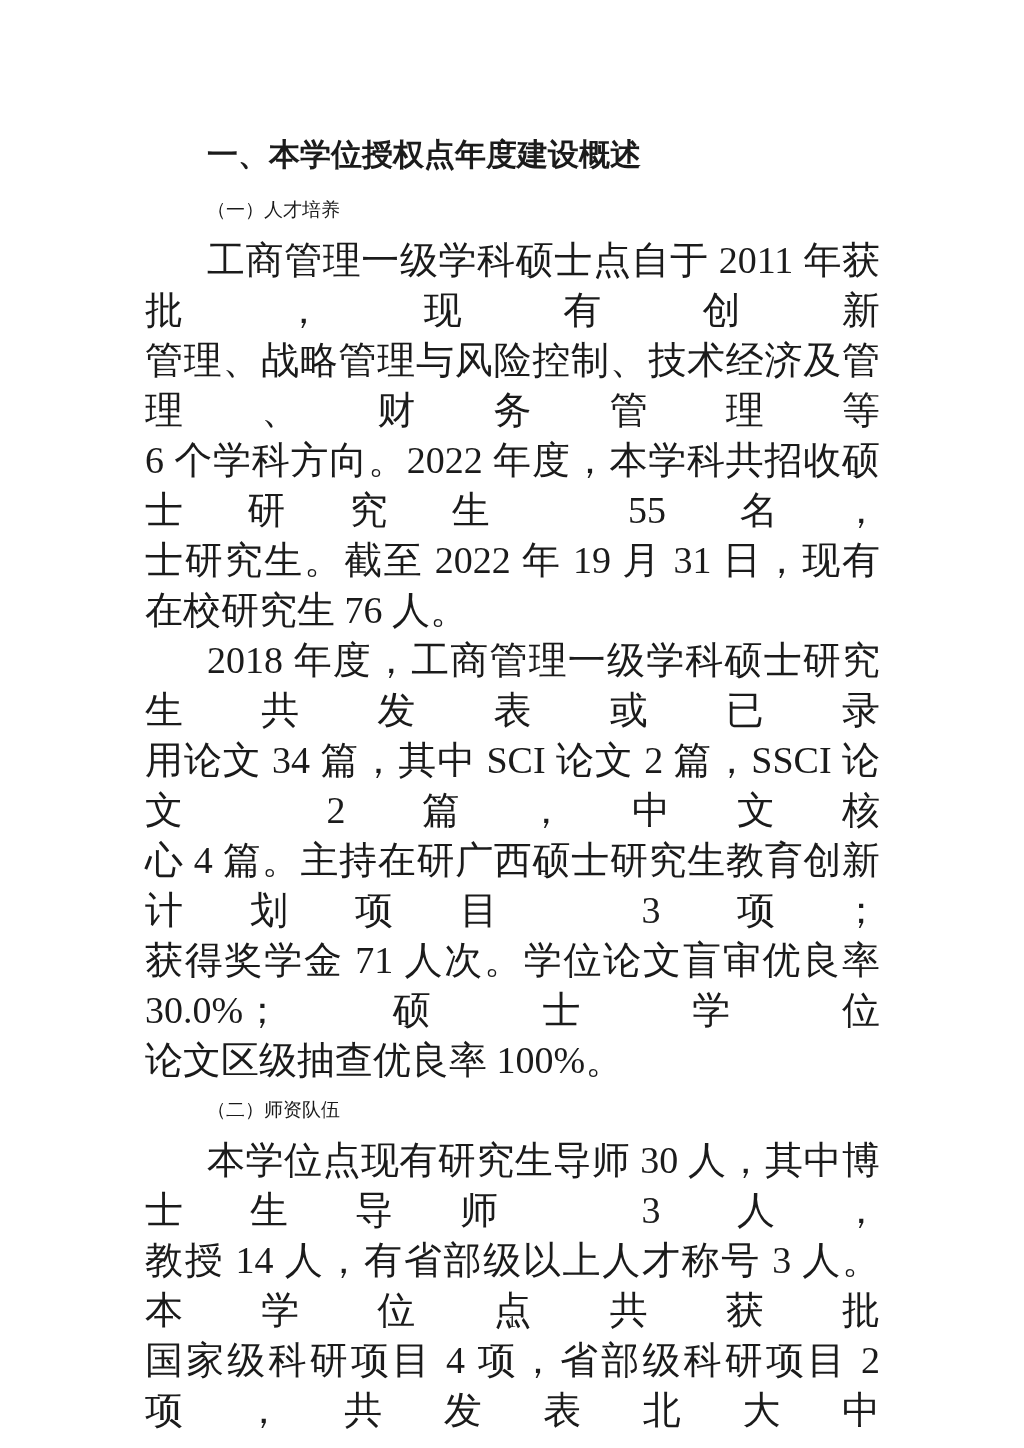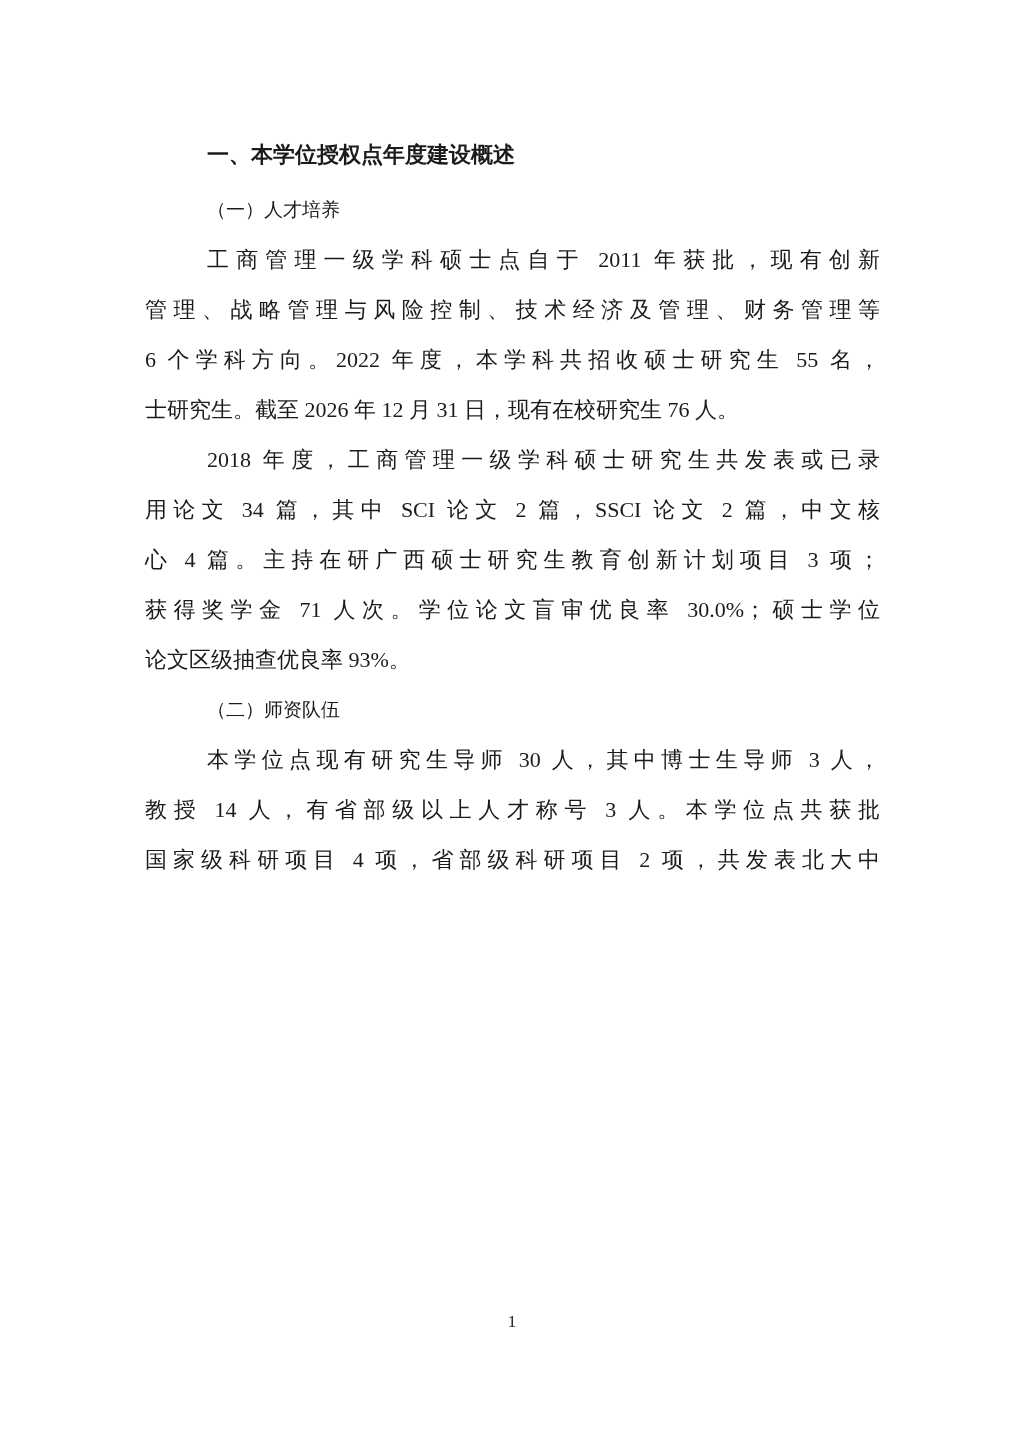--- a/index.html
+++ b/index.html
@@ -18,36 +18,36 @@
   }
   .content {
     position: absolute;
     left: 145px;
     top: 130px;
     width: 735px;
   }
   .doc-heading {
     font-family: "Liberation Sans", "DejaVu Sans", sans-serif;
     font-weight: 700;
-    font-size: 22px;
+    font-size: 31px;
     line-height: 50px;
     text-indent: 62px;
     white-space: nowrap;
   }
   .subheading {
     font-size: 19px;
     line-height: 50px;
     text-indent: 62px;
     white-space: nowrap;
   }
   .subheading.gap {
     margin-top: 5px;
   }
   .line {
-    font-size: 22px;
+    font-size: 38px;
     line-height: 50px;
     text-align: justify;
     text-align-last: justify;
     font-family: Liberation Serif, serif;
   }
   .line.first {
     text-indent: 62px;
   }
   .line.last {
     text-align-last: left;
@@ -69,29 +69,29 @@
   <div class="content">
 
     <div class="doc-heading">一、本学位授权点年度建设概述</div>
 
     <div class="subheading gap">（一）人才培养</div>
 
     <div>
       <div class="line first">工商管理一级学科硕士点自于 2011 年获批，现有创新</div>
       <div class="line">管理、战略管理与风险控制、技术经济及管理、财务管理等</div>
       <div class="line">6 个学科方向。2022 年度，本学科共招收硕士研究生 55 名，</div>
-      <div class="line last">士研究生。截至 2026 年 12 月 31 日，现有在校研究生 76 人。</div>
+      <div class="line last">士研究生。截至 2022 年 19 月 31 日，现有在校研究生 76 人。</div>
     </div>
 
     <div>
       <div class="line first">2018 年度，工商管理一级学科硕士研究生共发表或已录</div>
       <div class="line">用论文 34 篇，其中 SCI 论文 2 篇，SSCI 论文 2 篇，中文核</div>
       <div class="line">心 4 篇。主持在研广西硕士研究生教育创新计划项目 3 项；</div>
       <div class="line">获得奖学金 71 人次。学位论文盲审优良率 30.0%；硕士学位</div>
-      <div class="line last">论文区级抽查优良率 93%。</div>
+      <div class="line last">论文区级抽查优良率 100%。</div>
     </div>
 
     <div class="subheading">（二）师资队伍</div>
 
     <div>
       <div class="line first">本学位点现有研究生导师 30 人，其中博士生导师 3 人，</div>
       <div class="line">教授 14 人，有省部级以上人才称号 3 人。本学位点共获批</div>
       <div class="line">国家级科研项目 4 项，省部级科研项目 2 项，共发表北大中</div>
 
     </div>

